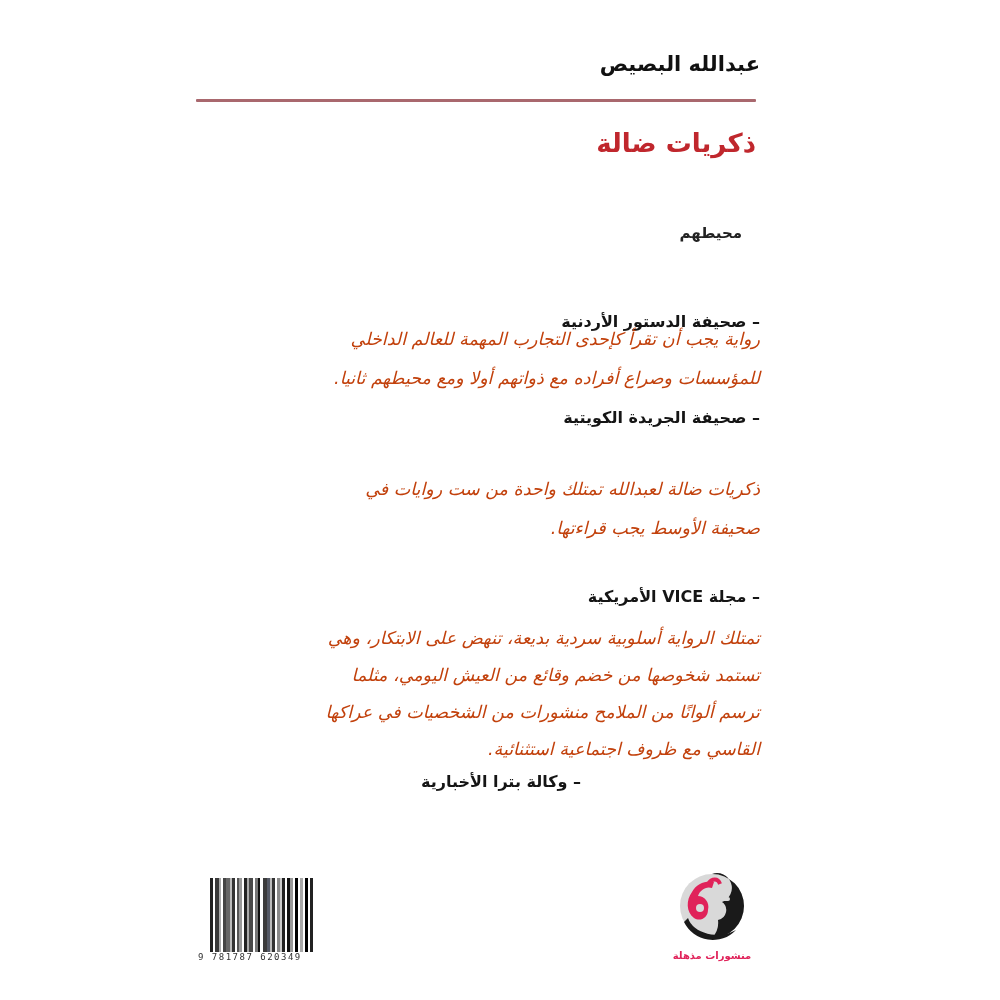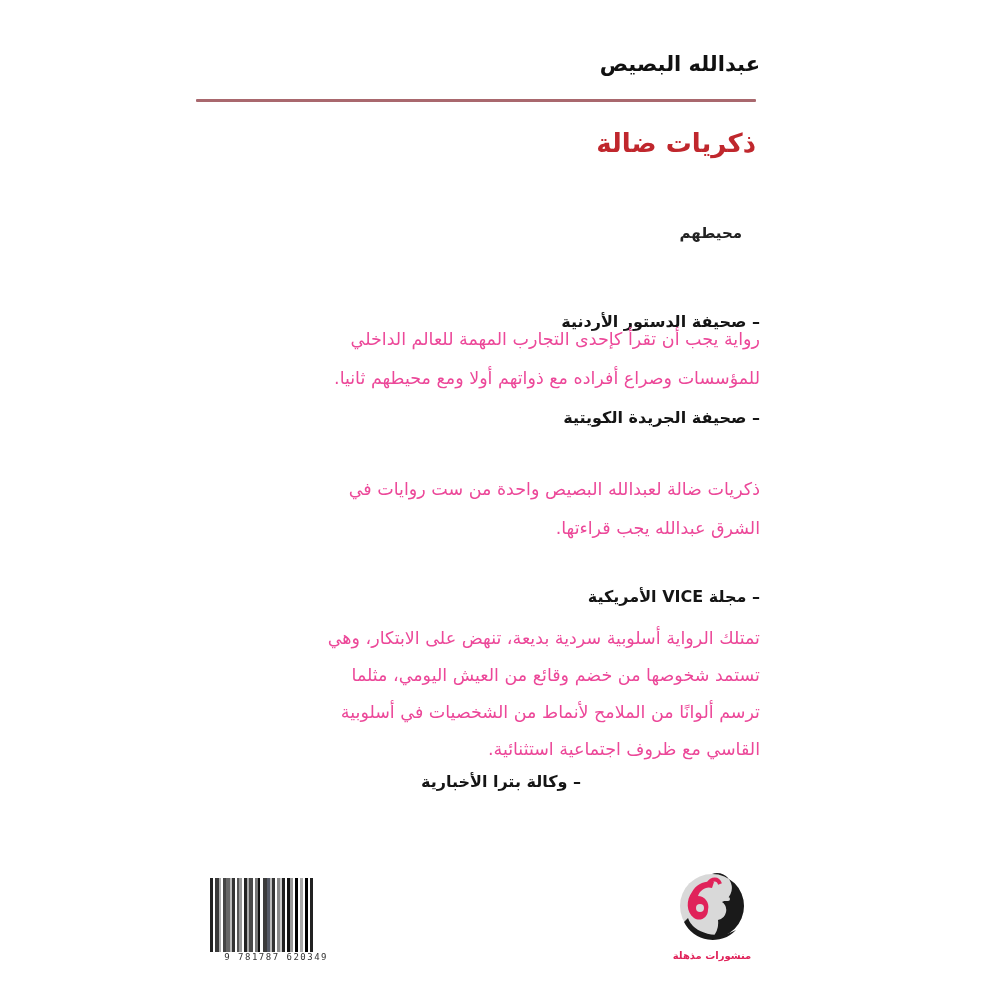--- a/index.html
+++ b/index.html
@@ -9,25 +9,25 @@
   .rtl { direction: rtl; text-align: right; unicode-bidi: plaintext; }
   .abs { position: absolute; }
 
   .author { right: 240px; top: 52px; width: 400px; font-size: 21px; font-weight: bold; color: #111; letter-spacing: -0.5px; }
   .rule { left: 196px; top: 99px; width: 560px; height: 3px; background: #a9686e; border-radius: 1px; }
   .title { right: 244px; top: 128px; width: 400px; font-size: 26px; font-weight: bold; color: #c0272d; letter-spacing: -1px; }
 
   .block { right: 240px; width: 518px; }
   .label-sm { font-size: 15px; font-weight: bold; color: #222; }
   .source { font-size: 16px; font-weight: bold; color: #151515; }
-  .para { font-size: 17.5px; color: #ec4899; line-height: 39px; text-align: justify; text-align-last: right; }
+  .para { font-size: 17.5px; color: #c2410c; line-height: 39px; text-align: justify; text-align-last: right; font-style: italic; }
 
   .barcode { left: 210px; top: 878px; width: 114px; height: 74px; display: flex; align-items: stretch; }
   .barcode span { display: block; height: 100%; }
-  .barcode-num { left: 198px; top: 952px; width: 130px; font-family: "DejaVu Sans Mono", monospace; font-size: 9px; color: #333; letter-spacing: 1.5px; white-space: nowrap; text-align: right; }
+  .barcode-num { left: 198px; top: 952px; width: 130px; font-family: "DejaVu Sans Mono", monospace; font-size: 9px; color: #333; letter-spacing: 1.5px; white-space: nowrap; }
 
   .logo { left: 678px; top: 872px; width: 68px; height: 68px; }
   .logo-label { left: 672px; top: 950px; width: 80px; text-align: center; font-size: 10px; font-weight: bold; color: #e0235a; direction: rtl; }
 </style>
 </head>
 <body>
 
 <div class="page">
 
   <div class="abs rtl author">عبدالله البصيص</div>
@@ -39,29 +39,29 @@
   <div class="abs rtl block label-sm" style="top:224px; right:258px;">محيطهم</div>
   <div class="abs rtl block source" style="top:264px;margin-top:48px;">– صحيفة الدستور الأردنية</div>
 
   <div class="abs rtl block para" style="top:320px;">
     <div>رواية يجب أن تقرأ كإحدى التجارب المهمة للعالم الداخلي</div>
     <div>للمؤسسات وصراع أفراده مع ذواتهم أولا ومع محيطهم ثانيا.</div>
   </div>
   <div class="abs rtl block source" style="top:408px;">– صحيفة الجريدة الكويتية</div>
 
   <div class="abs rtl block para" style="top:470px;">
-    <div>ذكريات ضالة لعبدالله البصيص واحدة من ست روايات في</div>
-    <div>الشرق عبدالله يجب قراءتها.</div>
+    <div>ذكريات ضالة لعبدالله تمتلك واحدة من ست روايات في</div>
+    <div>صحيفة الأوسط يجب قراءتها.</div>
   </div>
   <div class="abs rtl block source" style="top:555px;margin-top:32px;">– مجلة VICE الأمريكية</div>
 
   <div class="abs rtl block para" style="top:620px; line-height:37px;">
     <div>تمتلك الرواية أسلوبية سردية بديعة، تنهض على الابتكار، وهي</div>
     <div>تستمد شخوصها من خضم وقائع من العيش اليومي، مثلما</div>
-    <div>ترسم ألوانًا من الملامح لأنماط من الشخصيات في أسلوبية</div>
+    <div>ترسم ألوانًا من الملامح منشورات من الشخصيات في عراكها</div>
     <div>القاسي مع ظروف اجتماعية استثنائية.</div>
   </div>
   <div class="abs rtl block source" style="top:772px;text-align:center;">– وكالة بترا الأخبارية</div>
 
   <div class="abs barcode">
     <span style="width:3px;background:#222"></span>
       <span style="width:2px;background:#fff"></span>
     <span style="width:4px;background:#3a3a3a"></span>
       <span style="width:2px;background:#aaa"></span>
     <span style="width:2px;background:#fff"></span>

